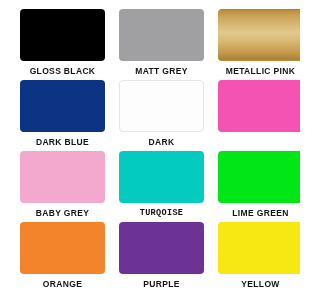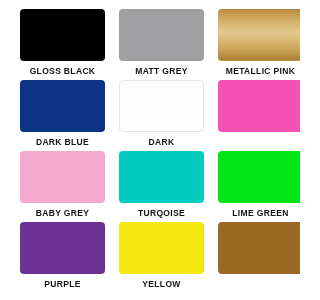--- a/index.html
+++ b/index.html
@@ -107,33 +107,37 @@
     </div>
   </div>
 
   <div class="swatch-row">
     <div class="swatch-cell">
       <div class="swatch-chip" style="background: rgb(243, 169, 206);"></div>
       <div class="swatch-label" style="color: rgb(19, 19, 19);">BABY GREY</div>
     </div>
     <div class="swatch-cell">
       <div class="swatch-chip" style="background: rgb(4, 203, 192);"></div>
-      <div class="swatch-label" style="color: rgb(19, 19, 19);">TURQOISE</div>
+      <div class="swatch-label" style="color: rgb(19, 19, 19); font-family: Liberation Mono, monospace;">TURQOISE</div>
     </div>
     <div class="swatch-cell">
       <div class="swatch-chip" style="background: rgb(0, 230, 23);"></div>
       <div class="swatch-label" style="color: rgb(19, 19, 19);">LIME GREEN</div>
     </div>
     <div class="swatch-cell">
       <div class="swatch-chip is-empty"></div>
       <div class="swatch-label" style="color: rgb(19, 19, 19);"></div>
     </div>
   </div>
 
   <div class="swatch-row">
+    <div class="swatch-cell">
+      <div class="swatch-chip" style="background: rgb(243, 132, 44);"></div>
+      <div class="swatch-label" style="color: rgb(19, 19, 19);">ORANGE</div>
+    </div>
     <div class="swatch-cell">
       <div class="swatch-chip" style="background: rgb(109, 50, 150);"></div>
       <div class="swatch-label" style="color: rgb(19, 19, 19); text-align: right;">PURPLE</div>
     </div>
     <div class="swatch-cell">
       <div class="swatch-chip" style="background: rgb(247, 232, 19);"></div>
       <div class="swatch-label" style="color: rgb(19, 19, 19);">YELLOW</div>
     </div>
     <div class="swatch-cell">
       <div class="swatch-chip" style="background: rgb(154, 106, 36);"></div>

